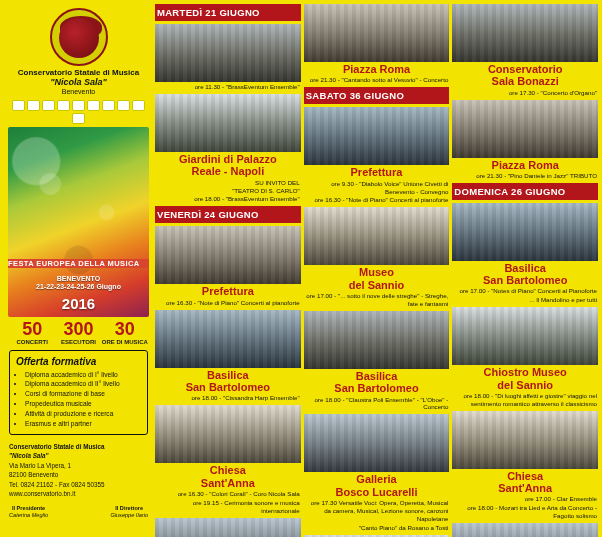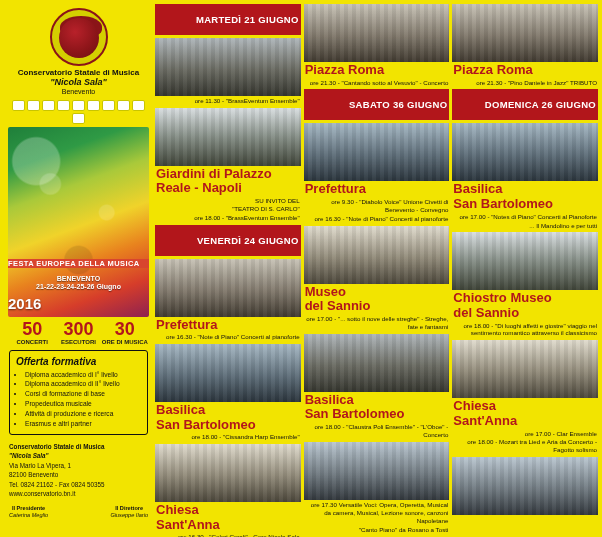--- a/index.html
+++ b/index.html
@@ -74,21 +74,21 @@
     font-size:7.5px; font-weight:bold; letter-spacing:.4px;
     text-align:left; padding:0 0;
   }
   .poster .fest-sub {
     position:absolute; left:0; right:0; top:148px;
     color:#fff; text-align:center; font-size:7px; font-weight:bold;
     text-shadow:0 1px 1px rgba(0,0,0,.5); line-height:1.2;
   }
   .poster .year {
     position:absolute; left:0; right:0; top:168px;
-    color:#fff; font-size:15px; font-weight:bold;
+    color:#fff; text-align:center; font-size:15px; font-weight:bold;
     text-shadow:0 1px 2px rgba(0,0,0,.55);
   }
 
   .stats {
     display:flex; justify-content:space-between; align-items:flex-start;
     margin: 3px 3px 0 3px; color:#1a1a1a;
   }
   .stat { text-align:center; flex:1; line-height:1; }
   .stat .num { font-size:18px; font-weight:bold; color:#b2161b; }
   .stat .lbl { font-size:6px; font-weight:bold; display:block; margin-top:1px; }
@@ -111,43 +111,43 @@
   .sign-row .sig { text-align:center; line-height:1.4; }
   .sign-row .sig b { display:block; font-weight:bold; }
   .sign-row .sig i { display:block; font-style:italic; }
 
   
   .cols { flex:1; display:flex; gap:3px; padding:4px 4px 4px 0; }
   .col { flex:1; display:flex; flex-direction:column; gap:3px; }
 
   .day-header {
     background:#b2161b; color:#fff; font-weight:bold;
-    font-size:9.5px; text-align:right; padding:10px 2px;
+    font-size:9.5px; text-align:left; padding:3px 2px;
     letter-spacing:.3px;
   }
 
   .photo {
     width:100%; height:58px; background:#7d7f74; position:relative; overflow:hidden;
   }
   .photo::after {
     content:""; position:absolute; inset:0;
     background:
       linear-gradient(180deg, rgba(255,255,255,.20), rgba(0,0,0,.28)),
       repeating-linear-gradient(90deg, rgba(0,0,0,.08) 0 4px, rgba(255,255,255,.05) 4px 8px);
   }
   .ph-a { background:linear-gradient(180deg,#9aa3a8 0%, #6e6f63 55%, #4a4b41 100%); }
   .ph-b { background:linear-gradient(180deg,#cfd6d9 0%, #8e9a8f 50%, #59604f 100%); }
   .ph-c { background:linear-gradient(180deg,#b9b3a3 0%, #8d8271 55%, #5b5244 100%); }
   .ph-d { background:linear-gradient(180deg,#8fa6b5 0%, #5f7483 55%, #3c4a55 100%); }
   .ph-e { background:linear-gradient(180deg,#d8d2c0 0%, #a39a83 55%, #6b6453 100%); }
   .ph-f { background:linear-gradient(180deg,#a8b8c4 0%, #77848d 55%, #474f56 100%); }
 
   .venue {
-    color:#b2161b; font-weight:bold; font-size:13px; line-height:1.12;
-    text-align:left; margin:1px 1px 0 1px;
+    color:#b2161b; font-weight:bold; font-size:11px; line-height:1.12;
+    text-align:center; margin:1px 1px 0 1px;
   }
   .sub {
     font-size:6.2px; line-height:1.28; color:#111; margin:1px 1px 0 1px;
     text-align:right;
   }
 </style>
 </head>
 <body>
 
 <div class="page">
@@ -285,28 +285,34 @@
           <div class="venue">Museo<br>del Sannio</div>
           <div class="sub">ore 17.00 - "... sotto il nove delle streghe" - Streghe, fate e fantasmi</div>
         </div>
         <div>
           <div class="photo ph-a"></div>
           <div class="venue">Basilica<br>San Bartolomeo</div>
           <div class="sub">ore 18.00 - "Claustra Poli Ensemble" - "L'Oboe" - Concerto</div>
         </div>
         <div>
           <div class="photo ph-f"></div>
+          <div class="venue">Galleria<br>Bosco Lucarelli</div>
           <div class="sub">ore 17.30 Versatile Voci: Opera, Operetta, Musical da camera, Musical, Lezione sonore, canzoni Napoletane</div>
           <div class="sub">"Canto Piano" da Rosano a Tosti</div>
         </div>
         <div>
           <div class="photo ph-b"></div>
         </div>
       </div>
       <div class="col">
+        <div>
+          <div class="photo ph-a"></div>
+          <div class="venue">Conservatorio<br>Sala Bonazzi</div>
+          <div class="sub">ore 17.30 - "Concerto d'Organo"</div>
+        </div>
         <div>
           <div class="photo ph-c"></div>
           <div class="venue">Piazza Roma</div>
           <div class="sub">ore 21.30 - "Pino Daniele in Jazz" TRIBUTO</div>
         </div>
         <div class="day-header">DOMENICA 26 GIUGNO</div>
         <div>
           <div class="photo ph-d"></div>
           <div class="venue">Basilica<br>San Bartolomeo</div>
           <div class="sub">ore 17.00 - "Notes di Piano" Concerti al Pianoforte</div>

